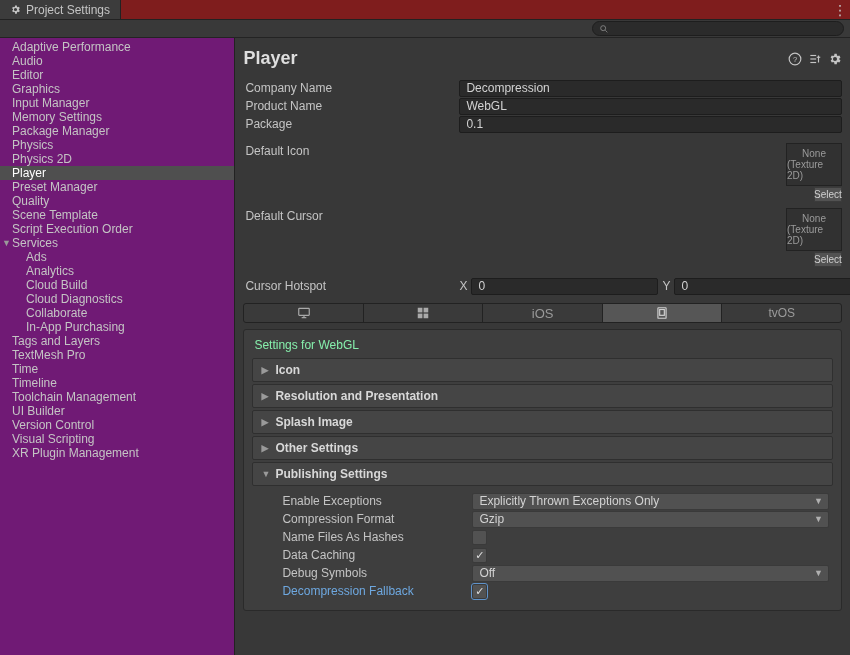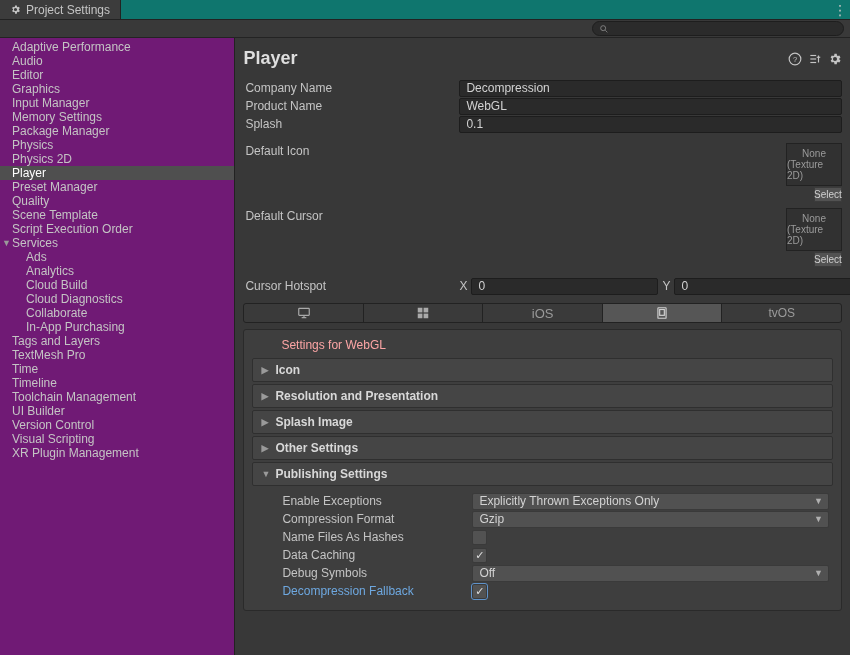--- a/index.html
+++ b/index.html
@@ -6,21 +6,21 @@
   html, body {
     width: 850px; height: 655px;
     background: #383838;
     font-family: "Segoe UI", Arial, sans-serif;
     font-size: 12px;
     color: #c4c4c4;
     overflow: hidden;
   }
   .titlebar {
     height: 20px;
-    background: #0f766e;
+    background: #7f1d1d;
     border-bottom: 1px solid #222;
     display: flex;
     align-items: stretch;
   }
   .tab {
     display: flex; align-items: center;
     gap: 5px;
     padding: 0 10px;
     background: #3c3c3c;
     border-right: 1px solid #222;
@@ -176,24 +176,23 @@
   .ptab svg { width:14px; height:14px; }
   .ptab .tiny { font-size:13px; }
   .settings-card {
     margin: 6px 4px 0 4px;
     background:#3e3e3e;
     border:1px solid #2a2a2a;
     border-radius:3px;
     padding: 8px 8px;
   }
   .settings-card > .caption {
-    color:#fca5a5;
+    color:#86efac;
     margin-bottom:6px;
     padding-left:2px;
-    margin-left:27px;
   }
   .foldout {
     height:24px;
     background:#454545;
     border:1px solid #2f2f2f;
     border-radius:2px;
     margin-bottom:2px;
     display:flex; align-items:center;
     padding-left:8px;
     gap:6px;
@@ -321,21 +320,21 @@
 
     <div class="form-row">
       <div class="form-label">Company Name</div>
       <div class="text-input">Decompression</div>
     </div>
     <div class="form-row">
       <div class="form-label">Product Name</div>
       <div class="text-input">WebGL</div>
     </div>
     <div class="form-row">
-      <div class="form-label">Splash</div>
+      <div class="form-label">Package</div>
       <div class="text-input">0.1</div>
     </div>
 
     <div class="spacer10"></div>
 
     <div class="icon-slot-row">
       <div class="form-label">Default Icon</div>
       <div class="slot-stack">
         <div class="slot">
           <span>None</span>

